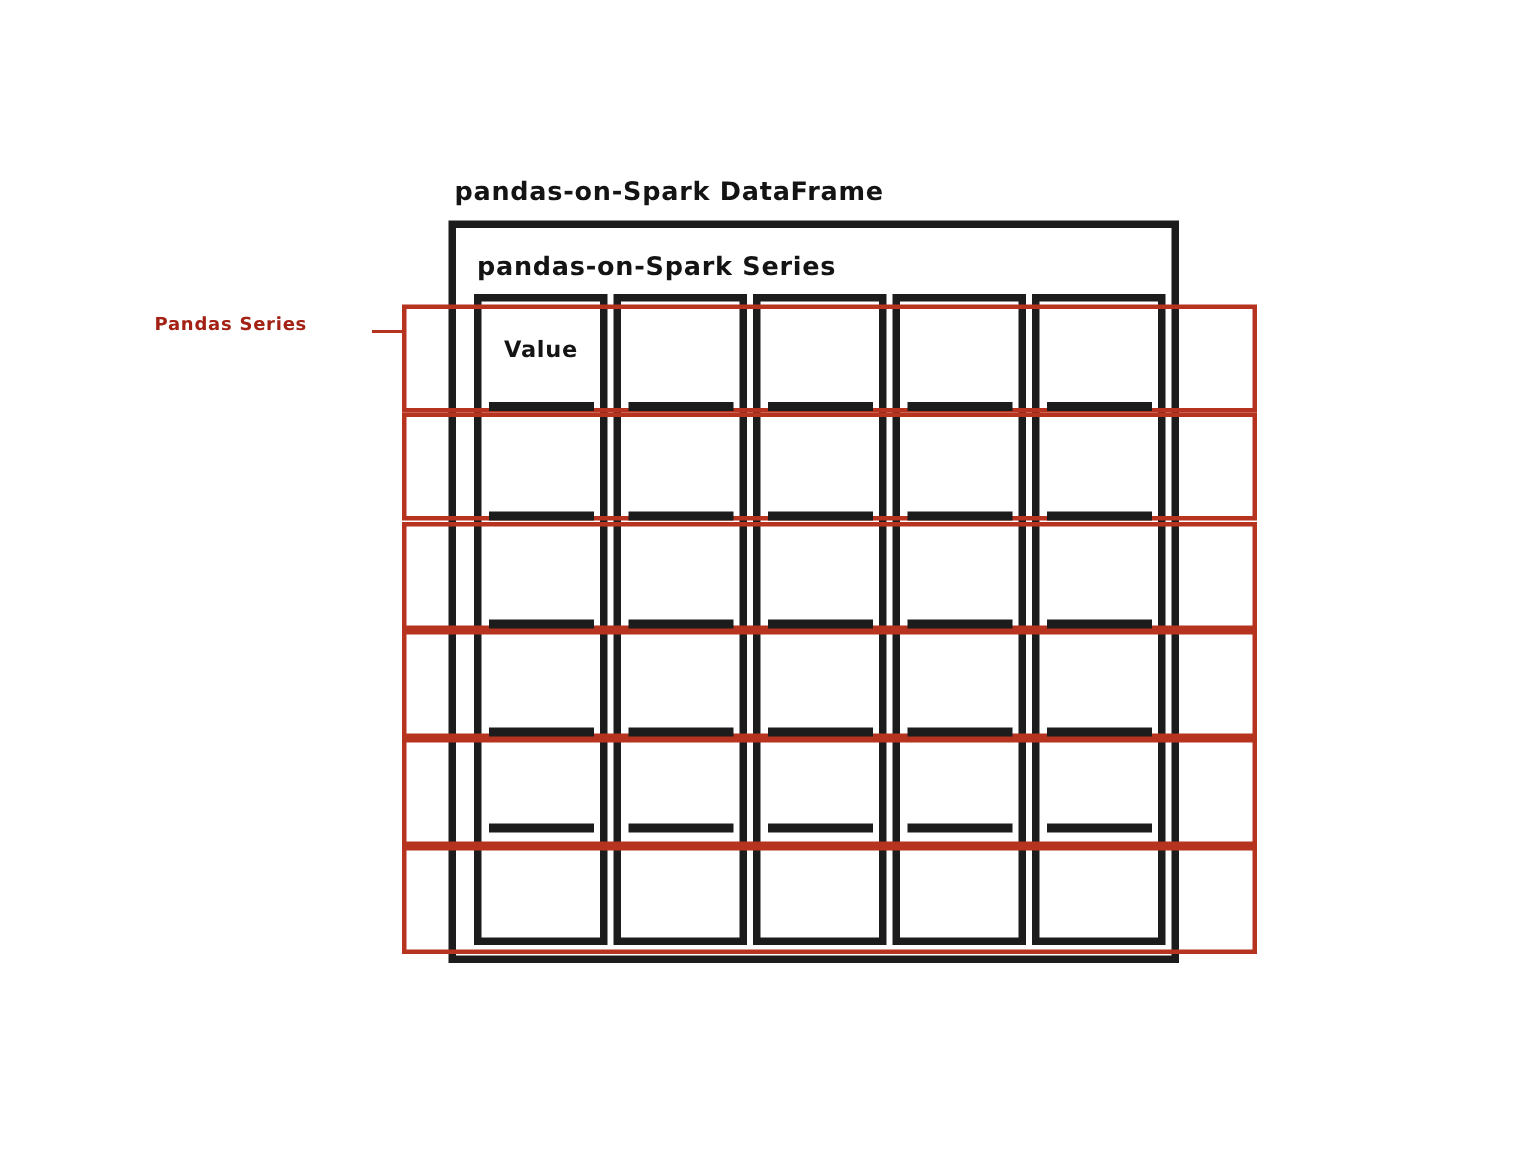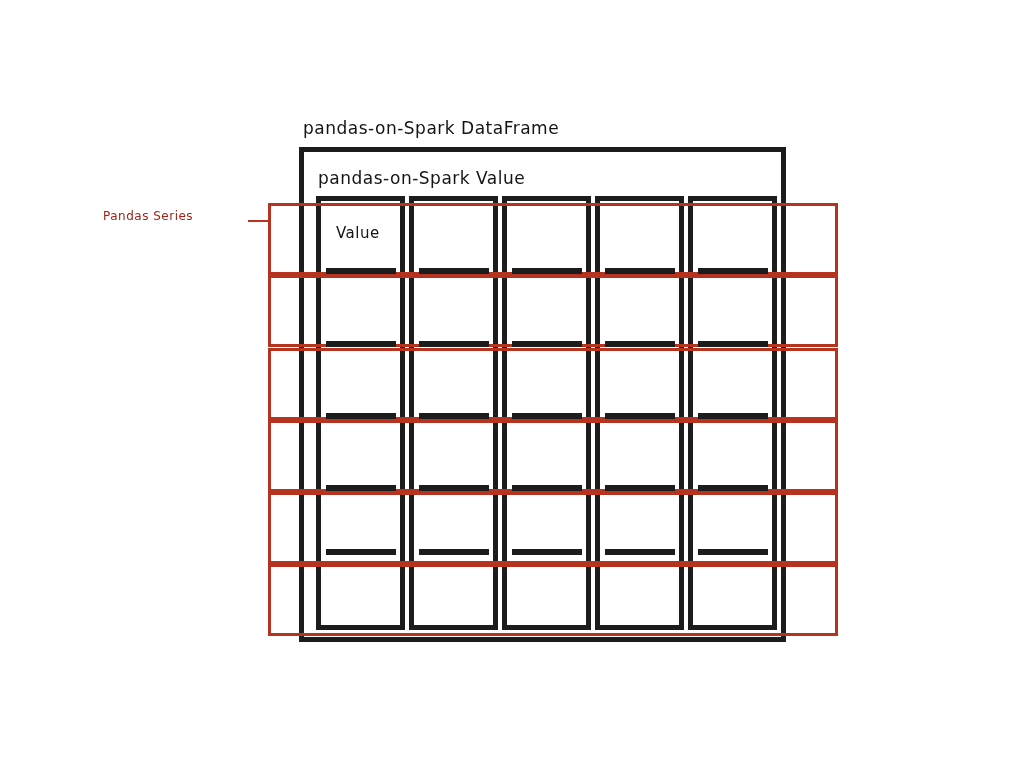--- a/index.html
+++ b/index.html
@@ -15,20 +15,21 @@
     overflow: hidden;
     font-family: "DejaVu Sans", sans-serif;
   }
 
   
   .label {
     position: absolute;
     white-space: nowrap;
     font-family: "DejaVu Sans", sans-serif;
     letter-spacing: 0.5px;
+    font-weight: bold;
   }
   .label-dark {
     color: #141414;
   }
   .label-red {
     color: #a32114;
   }
 
   #df-title {
     left: 303px;
@@ -164,19 +165,19 @@
   <div class="dash" style="left:326px; top:549px;"></div>
   <div class="dash" style="left:419px; top:549px;"></div>
   <div class="dash" style="left:512px; top:549px;"></div>
   <div class="dash" style="left:605px; top:549px;"></div>
   <div class="dash" style="left:698px; top:549px;"></div>
 
   <div id="pandas-series-connector"></div>
 
   <div class="label label-dark" id="df-title">pandas-on-Spark DataFrame</div>
 
-  <div class="label label-dark" id="series-title">pandas-on-Spark Value</div>
+  <div class="label label-dark" id="series-title">pandas-on-Spark Series</div>
 
   <div class="label label-red" id="pandas-series-title">Pandas Series</div>
 
   <div class="label label-dark" id="value-text">Value</div>
 
 </div>
 
 </body></html>

